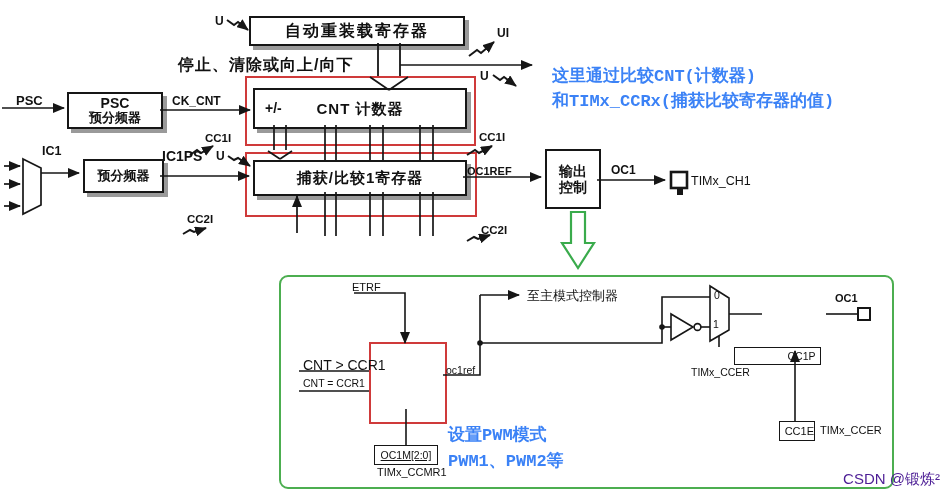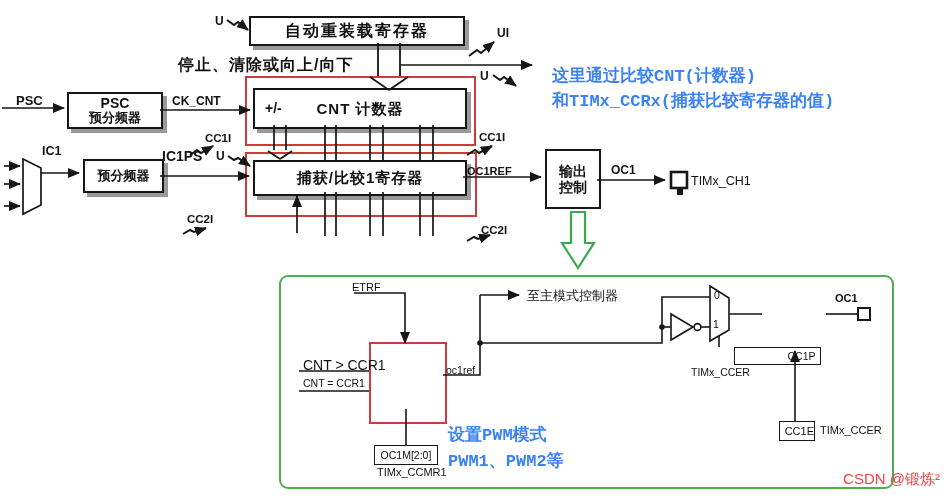--- a/index.html
+++ b/index.html
@@ -17,21 +17,21 @@
   }
   .shadow{box-shadow:4px 4px 0 #9a9a9a;}
   .thin{border-width:1.5px;}
   
   .redrect{position:absolute;border:2px solid #cf3a3a;z-index:3;background:transparent;}
   
   .lbl{position:absolute;z-index:5;font-weight:bold;white-space:nowrap;}
   .rg{position:absolute;z-index:5;color:#3b82f6;font-weight:bold;
       font-family:Liberation Mono, monospace;white-space:nowrap;}
   .greenbox{position:absolute;border:2px solid #4cae50;border-radius:9px;z-index:1;background:#fff;}
-  .wm{position:absolute;z-index:6;color:#ef4444;font-size:15px;white-space:nowrap;}
+  .wm{position:absolute;z-index:6;color:#4c1d95;font-size:15px;white-space:nowrap;}
 </style>
 </head>
 <body>
 
 <div id="stage">
 
   <div class="greenbox" style="left:279px;top:275px;width:611px;height:210px;"></div>
 
   <svg width="944" height="500" viewBox="0 0 944 500">
     <defs>
@@ -140,21 +140,21 @@
   <div class="box shadow" style="left:253px;top:160px;width:210px;height:32px;font-size:15px;letter-spacing:1px;">
     <div>捕获/比较1寄存器</div>
   </div>
 
   <div class="box" style="left:545px;top:149px;width:52px;height:56px;font-size:14px;">
     <div>输出</div>
     <div>控制</div>
   </div>
 
 
-  <div class="box thin" style="left:374px;top:445px;width:62px;height:18px;font-size:10.5px;font-weight:normal;">
+  <div class="box thin" style="left:374px;top:445px;width:62px;height:18px;font-size:10.5px;font-weight:normal;text-decoration:underline;">
     <div>OC1M[2:0]</div>
   </div>
 
   <div class="box thin" style="left:734px;top:347px;width:37px;height:16px;font-size:10.5px;font-weight:normal;padding-left:48px;">
     <div>CC1P</div>
   </div>
 
 
   <div class="box thin" style="left:779px;top:421px;width:34px;height:18px;font-size:11px;font-weight:normal;align-items:flex-end;">
     <div>CC1E</div>

